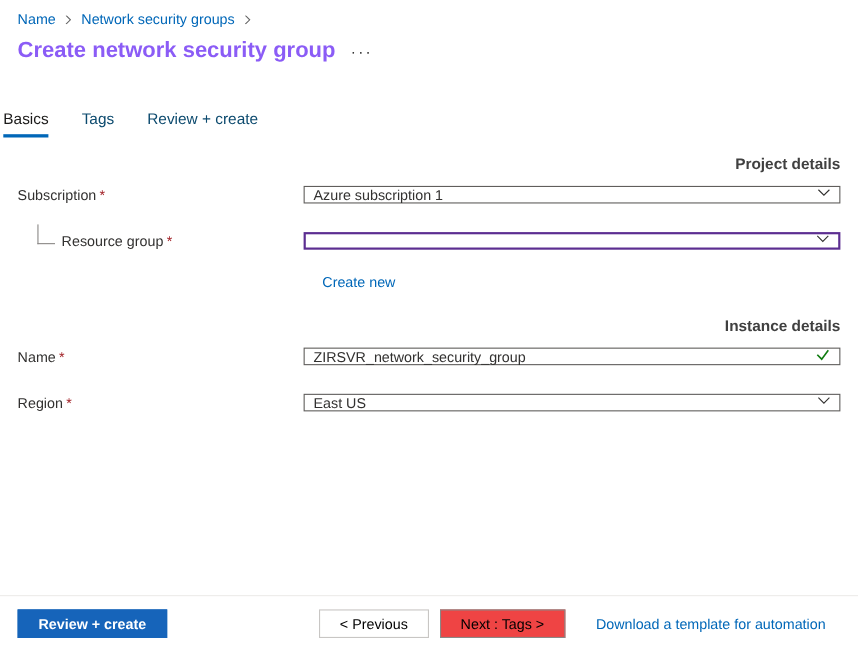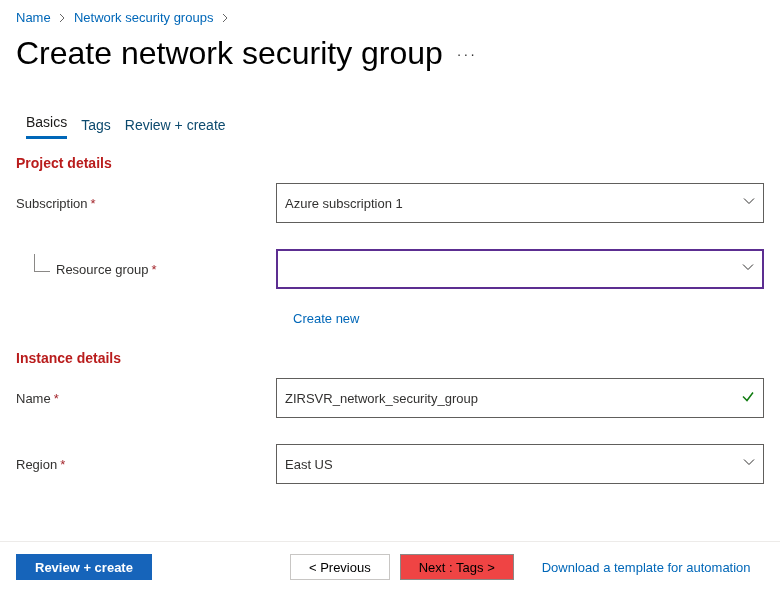--- a/index.html
+++ b/index.html
@@ -17,52 +17,52 @@
       font-size: 13px;
     }
     .breadcrumb a { color: #0067b8; text-decoration: none; cursor: pointer; }
     .breadcrumb .sep { color: #666; margin: 0 4px; display:inline-block;}
     .title-row {
       display: flex;
       align-items: center;
       padding: 6px 16px 20px;
     }
     .page-title {
-      font-size: 32px;
-      font-weight: 400;
-      color: #000000;
+      font-size: 20px;
+      font-weight: 700;
+      color: #8b5cf6;
     }
     .more-icon { margin-left: 14px; color: #333; letter-spacing: 2px; font-size:14px; cursor:pointer;}
     .tabs {
       display: flex;
-      gap: 14px;
-      padding: 0 26px;
+      gap: 30px;
+      padding: 0 3px;
       border-bottom: 0;
       margin-top: 22px;
-      align-items: flex-end;
     }
     .tab {
       font-size: 14px;
       padding-bottom: 6px;
       cursor: pointer;
       color: #0c4a6e;
     }
     .tab.active {
       font-weight: 400;
       border-bottom: 3px solid #0067b8;
       color:#1b1a19;
     }
     .section {
       padding: 16px 16px 0;
     }
     .section-heading {
       font-size: 14px;
       font-weight: 600;
       margin-bottom: 12px;
-      color: #b91c1c;
+      color: #404040;
+      text-align: right;
     }
     .form-row {
       display: flex;
       align-items: center;
       margin-bottom: 26px;
     }
     .form-label-cell {
       width: 260px;
       display: flex;
       align-items: center;
@@ -81,21 +81,21 @@
       border-bottom: 1px solid #8a8886;
     }
     .req { color: #a4262c; margin-left: 3px; }
     .form-field-cell {
       flex: 1;
       max-width: 490px;
       position: relative;
     }
     .dropdown, .textfield {
       width: 100%;
-      height: 40px;
+      height: 16px;
       border: 1px solid #605e5c;
       background: #fff;
       display: flex;
       align-items: center;
       padding: 0 8px;
       font-size: 13px;
       cursor: pointer;
       position: relative;
     }
     .dropdown.focused { border: 2px solid #5c2e91; padding: 0 7px;}

